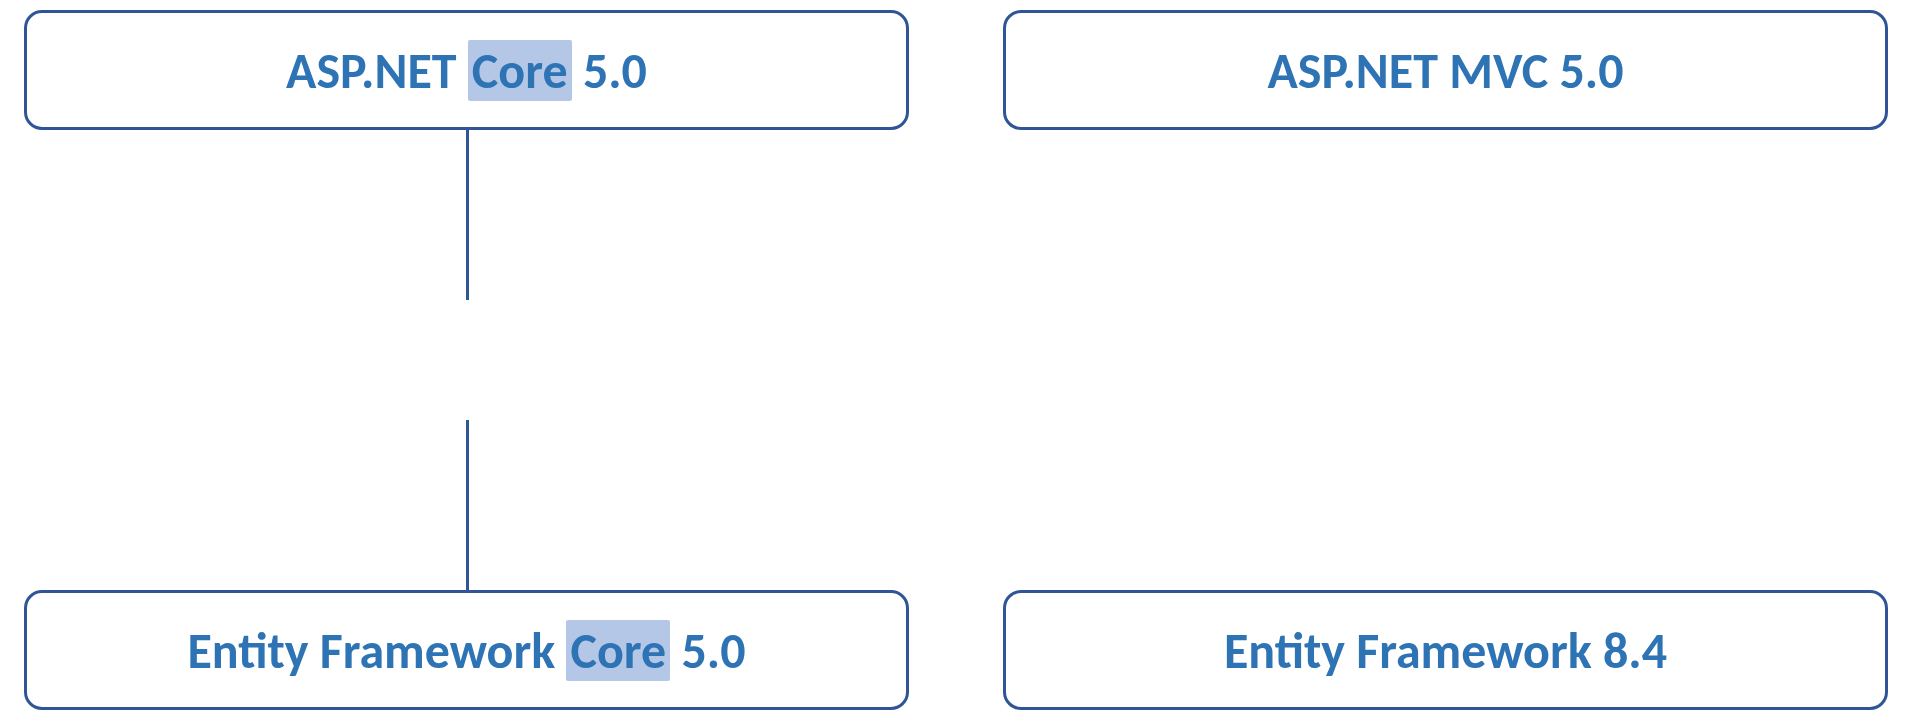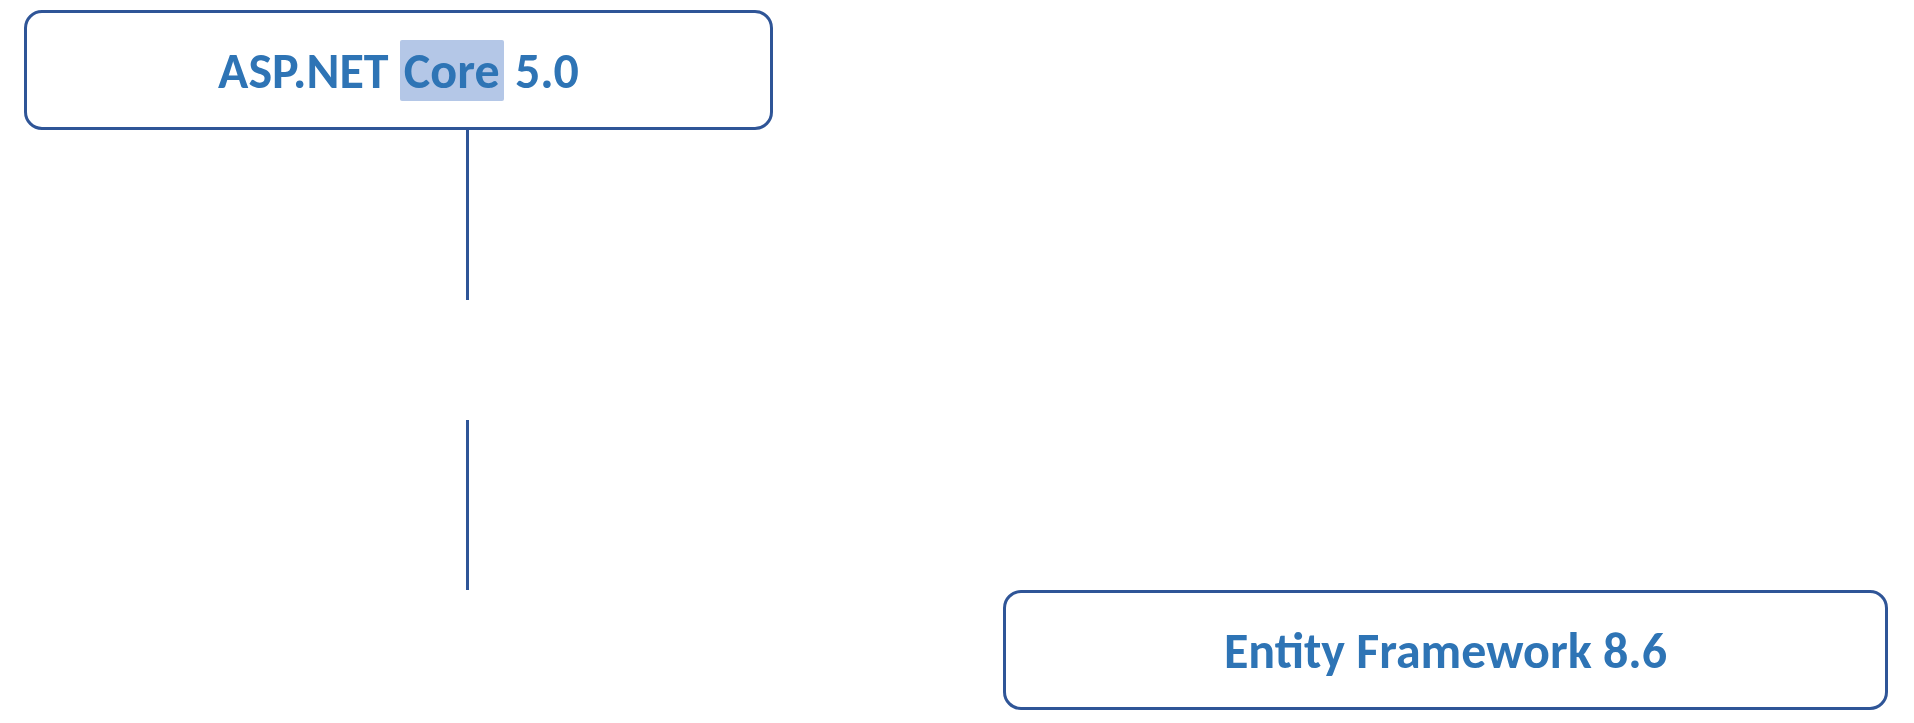--- a/index.html
+++ b/index.html
@@ -40,29 +40,37 @@
     background: #b4c7e7;
     padding: 0 4px;
     border-radius: 2px;
   }
 </style>
 </head>
 <body>
 
 <div class="canvas">
 
-  <div class="node" style="left:24px; top:10px; width:749px; height:120px;">
+  <div class="node" style="left:24px; top:10px; width:885px; height:120px;">
     <span>
       <span>ASP.NET </span><span class="hl">Core</span><span> 5.0</span>
     </span>
   </div>
 
 
+  <div class="node" style="left:24px; top:590px; width:885px; height:120px;">
+    <span>
+      <span>Entity Framework </span><span class="hl">Core</span><span> 5.0</span>
+    </span>
+  </div>
 
+  <div class="node" style="left:1003px; top:10px; width:885px; height:120px;">
+    <span>ASP.NET MVC 5.0</span>
+  </div>
 
   <div class="node" style="left:1003px; top:590px; width:885px; height:120px;">
-    <span>Entity Framework 8.6</span>
+    <span>Entity Framework 8.4</span>
   </div>
 
   <div class="connector" style="left:466px; top:130px; height:170px;"></div>
   <div class="connector" style="left:466px; top:420px; height:170px;"></div>
 
 </div>
 
 </body></html>

